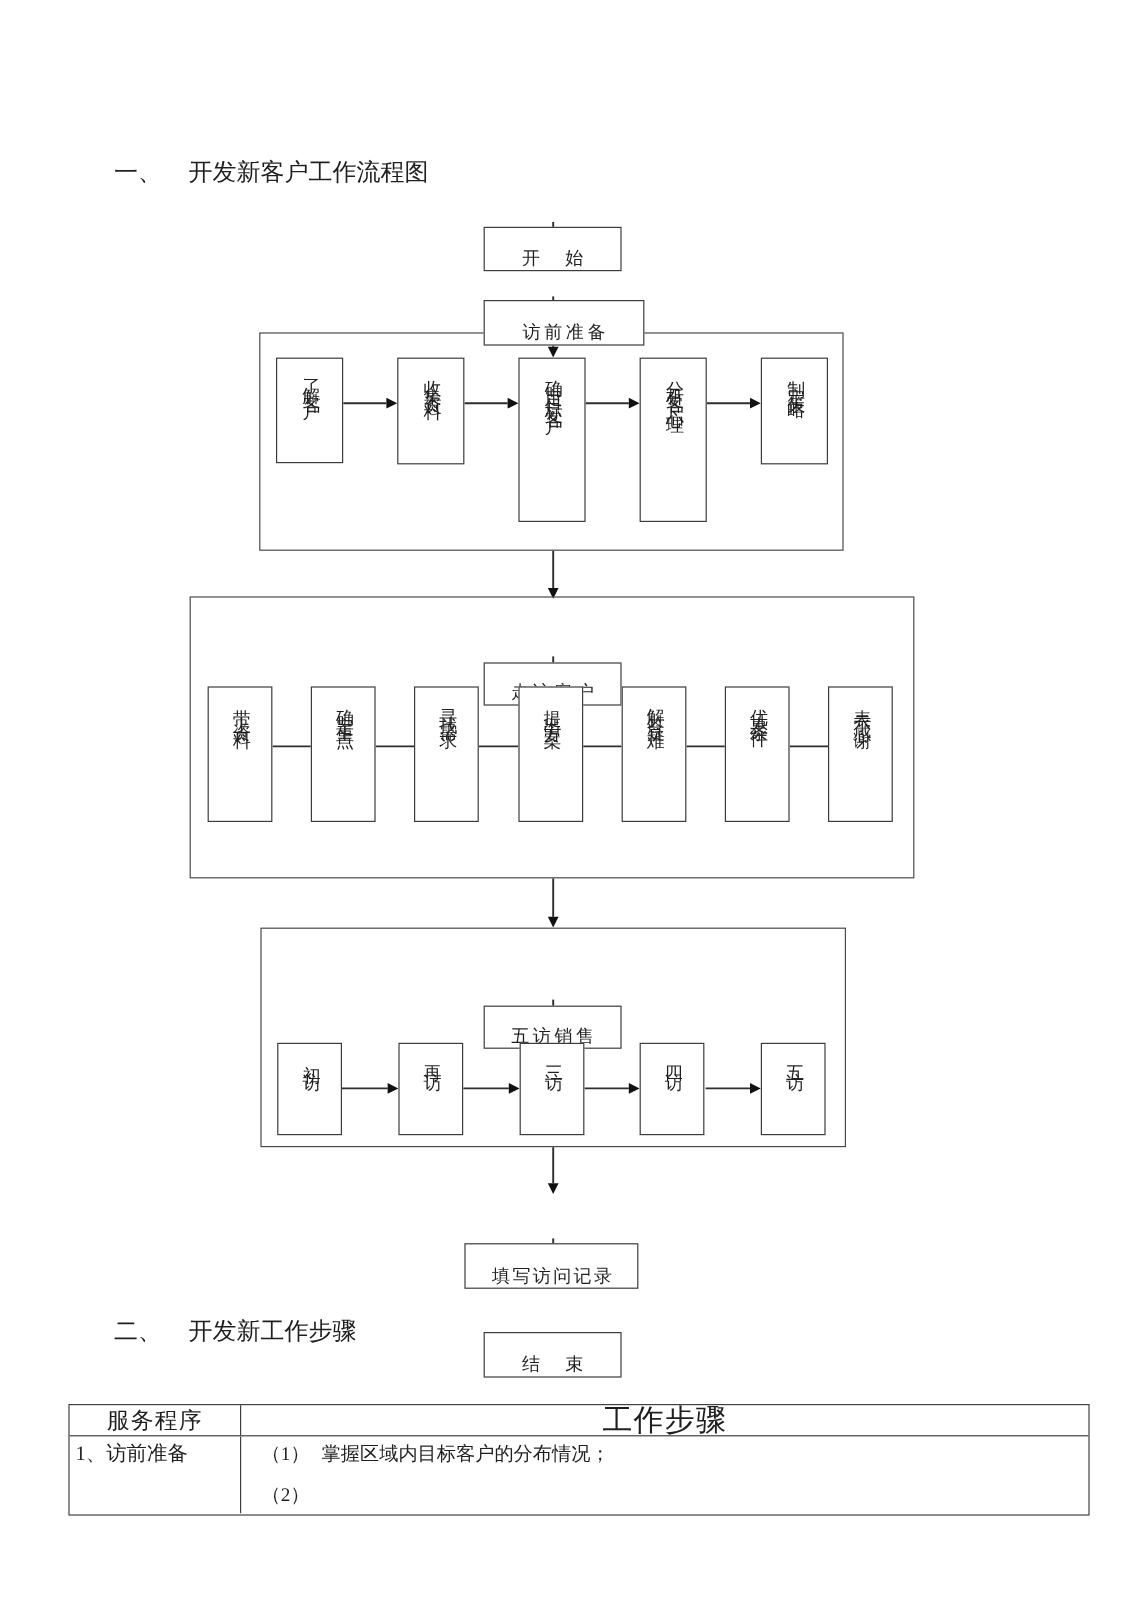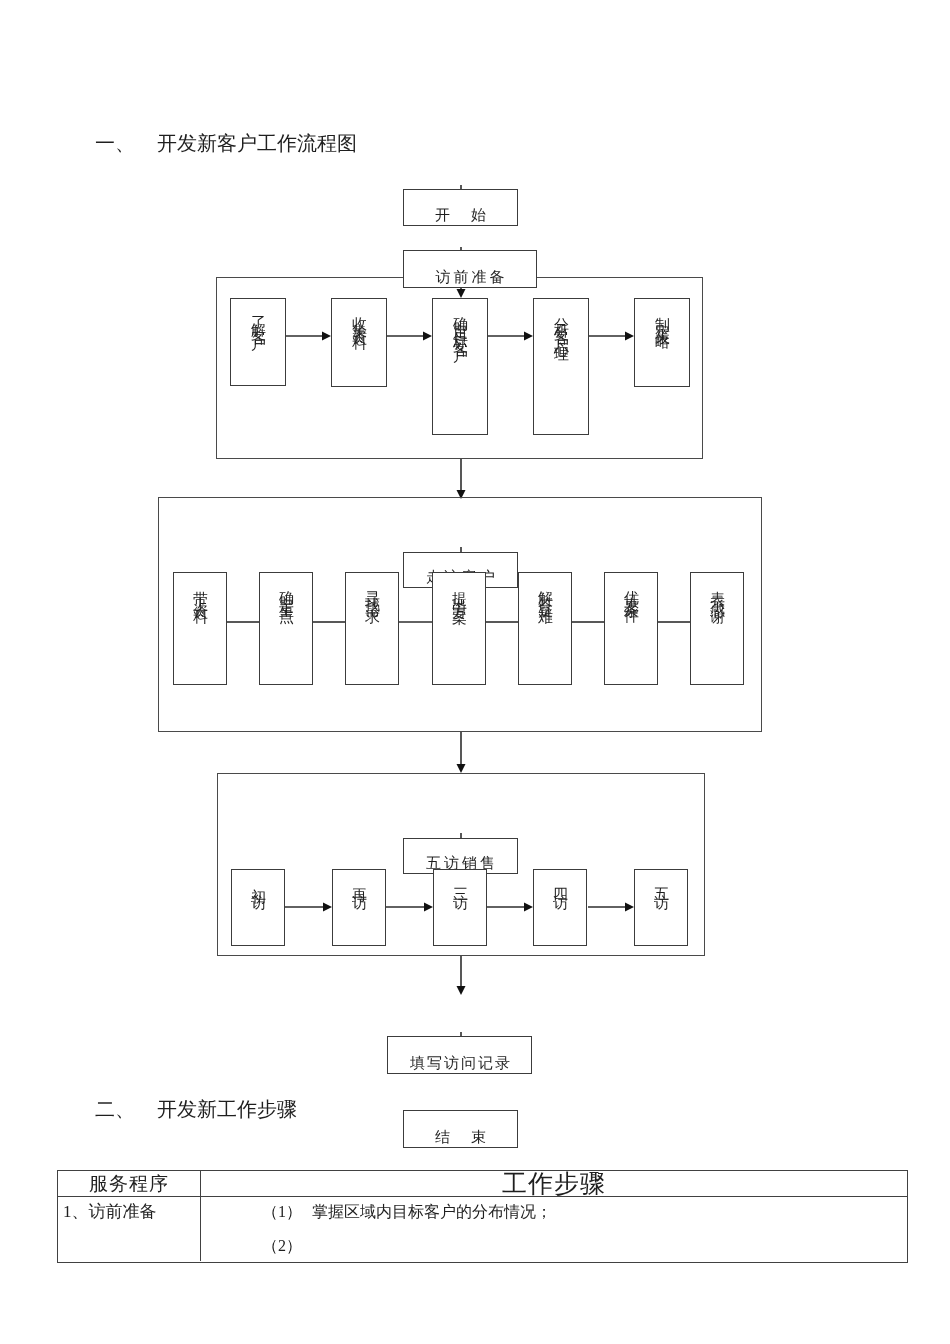--- a/index.html
+++ b/index.html
@@ -27,21 +27,21 @@
   .vh4 .vtext { height:100px; }
   .vh2 .vtext { height:58px; }
 
   .tbl { position:absolute; left:57px; top:1170px; width:851px; height:93px;
          border:1.5px solid #414141; }
   .tblhead { height:26px; border-bottom:1.5px solid #414141; display:flex; }
   .th1 { width:143px; border-right:1.5px solid #414141; display:flex;
          align-items:center; justify-content:center; font-size:19px; letter-spacing:1px; }
   .th2 { flex:1; display:flex; align-items:center; justify-content:center;
          font-size:25px; letter-spacing:1px; }
-  .tblbody { display:flex; height:64px;gap:44px; }
+  .tblbody { display:flex; height:64px; }
   .td1 { width:143px; border-right:1.5px solid #414141; padding:3px 5px;
          font-size:17px; }
   .td2 { flex:1; padding:3px 0 0 17px; font-size:16px; }
   .stepline { display:flex; align-items:flex-start; }
   .stepline.first { margin-top:2px; }
   .stepline.second { margin-top:13px; }
   .marker { display:inline-block; min-width:50px; }
 </style>
 </head>
 <body>

